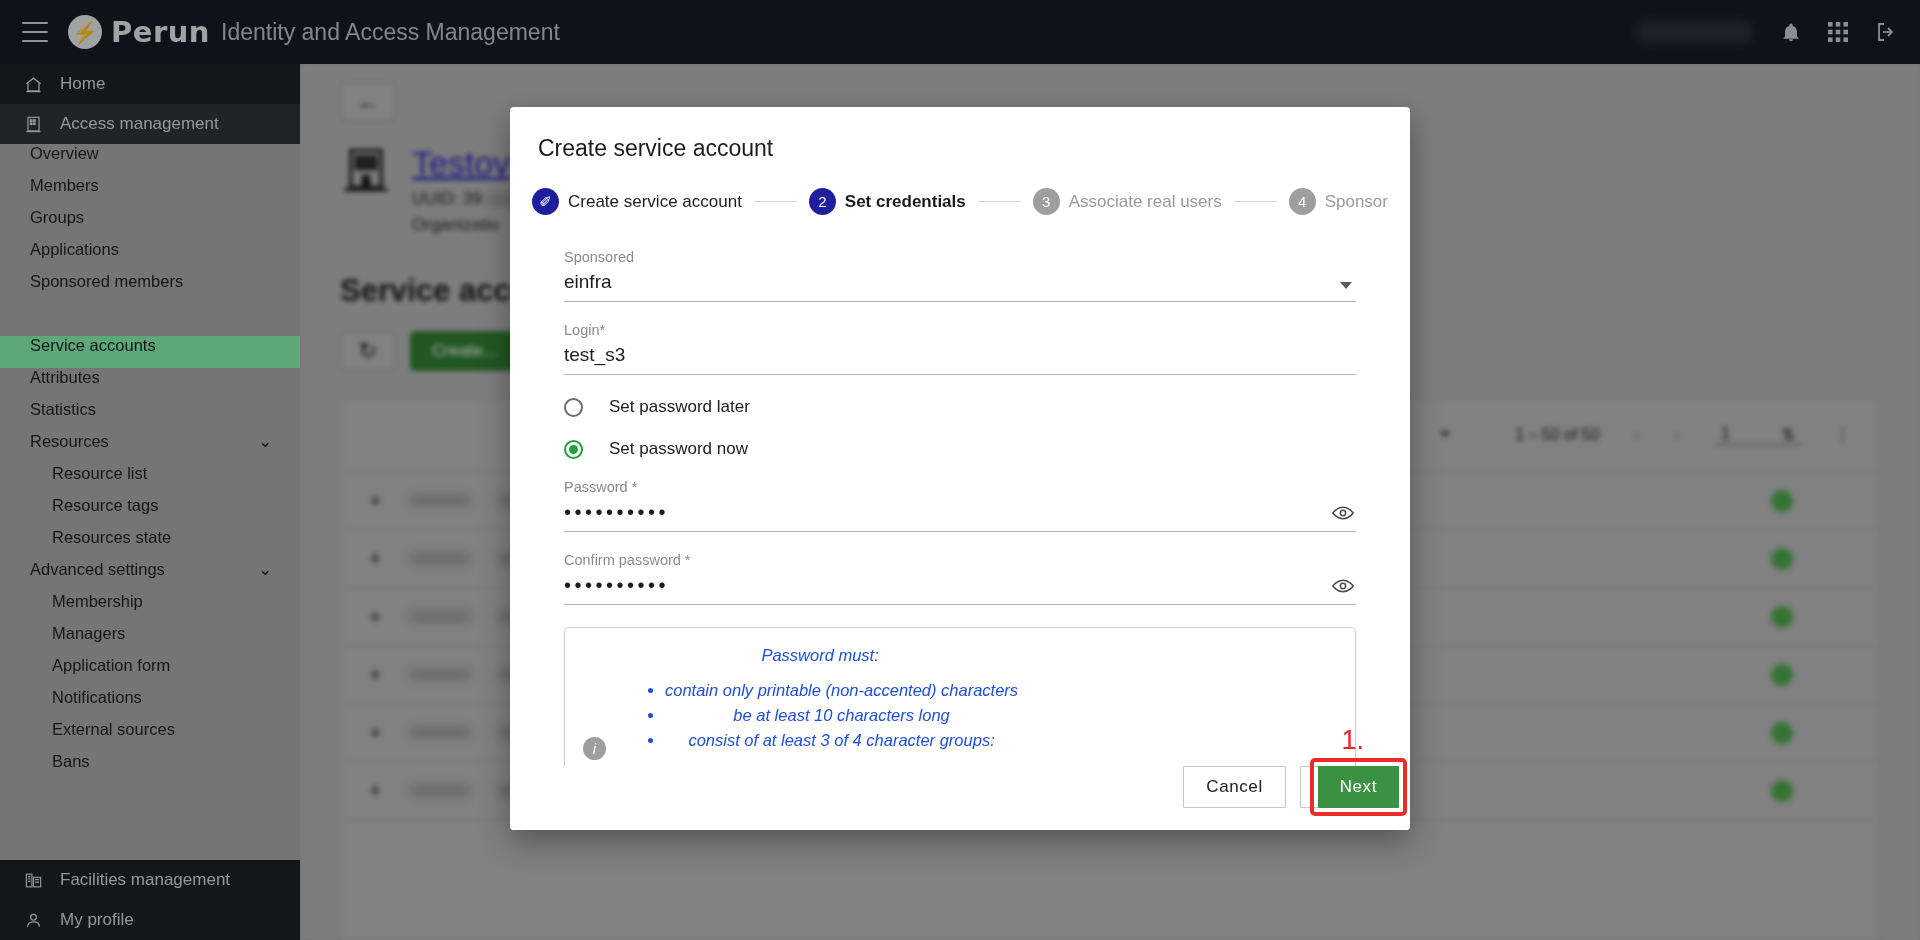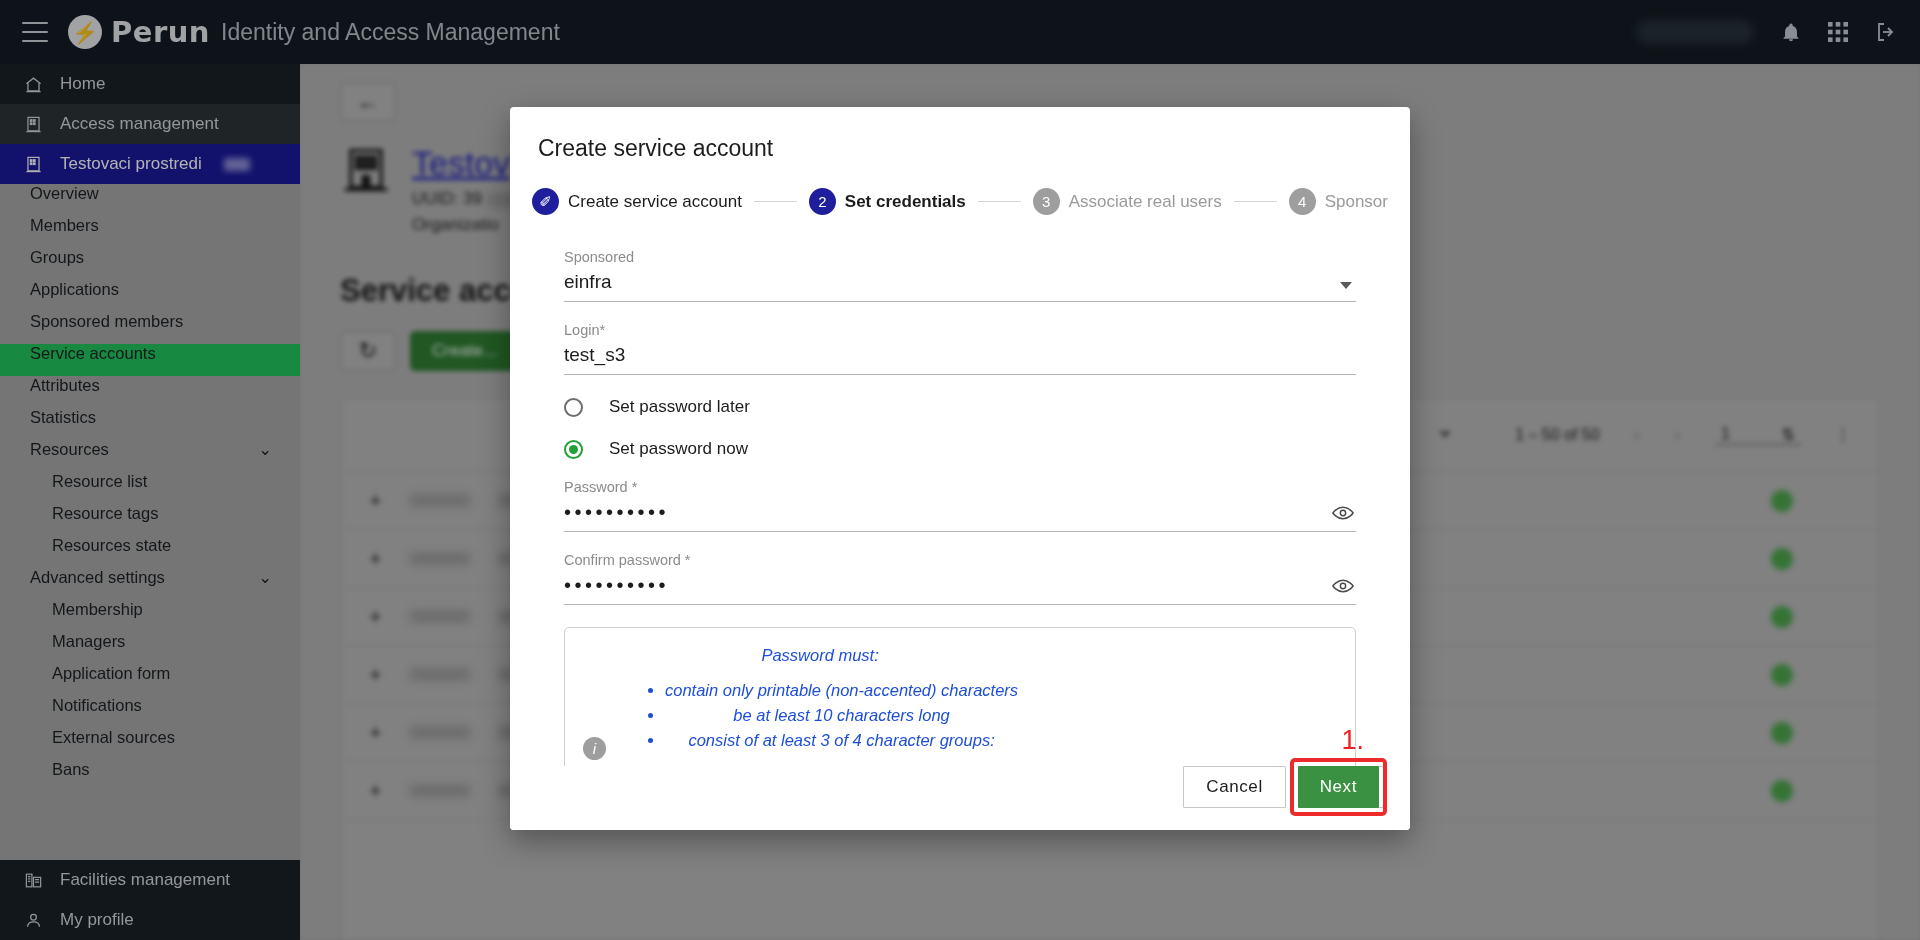--- a/index.html
+++ b/index.html
@@ -54,21 +54,21 @@
   .side-top-item.access { background: #2d3439; }
   .side-top-item.vo { background: #1a1a9c; color: #ffffff; }
   .side-ico { width: 22px; display: flex; justify-content: center; color: inherit; }
   .vo-blur { display: inline-block; width: 26px; height: 13px; background: #8e8ed8;
     filter: blur(3px); margin-left: 6px; border-radius: 2px; }
   .side-link {
     height: 32px; display: flex; align-items: flex-start;
     padding-left: 30px; font-size: 16.5px; color: #1d2226; cursor: pointer;
   }
   .side-link.sub { padding-left: 52px; }
-  .side-link.active { background: #22c55e; }
+  .side-link.active { background: #86efac; margin-top: 32px; }
   .side-link .chev { margin-left: auto; margin-right: 28px; color: #1d2226; }
   .side-bottom {
     position: absolute; left: 0; right: 0; bottom: 0; background: #1b2127;
   }
   .side-bottom .side-top-item { color: #d3d8dc; }
 
   
   .content {
     position: absolute; top: 64px; left: 300px; right: 0; bottom: 0;
     background: #b4b4b4; padding: 18px 40px; overflow: hidden;
@@ -186,21 +186,21 @@
     padding: 0 24px 22px 24px; background: #fff; position: relative; z-index: 2;
   }
   .btn {
     height: 42px; padding: 0 22px; border-radius: 1px; font-size: 17px;
     display: flex; align-items: center; justify-content: center; cursor: pointer;
     letter-spacing: .6px;
   }
   .btn.plain { background: #fff; border: 1px solid #c6c6c6; color: #1c1c1c; }
   .btn.primary { background: #3a9142; border: none; color: #fff; }
   .annot-box {
-    position: absolute; right: 23px; bottom: 14px;
+    position: absolute; right: 3px; bottom: 14px;
     border: 4px solid #ee2b2b; border-radius: 5px; padding: 4px;
   }
   .annot-num {
     position: absolute; right: 46px; bottom: 74px; color: #ee2222;
     font-size: 27px; font-weight: 400;
   }
 </style>
 </head>
 <body>
 
@@ -265,34 +265,20 @@
           <svg width="19" height="19" viewBox="0 0 24 24" fill="none" stroke="currentColor" stroke-width="1.5">
             <rect x="5" y="3" width="14" height="17"></rect>
               <path d="M3 21h18"></path>
             <rect x="8" y="6" width="2" height="2" fill="currentColor"></rect>
               <rect x="12" y="6" width="2" height="2" fill="currentColor"></rect>
             <rect x="8" y="10" width="2" height="2" fill="currentColor"></rect>
               <rect x="12" y="10" width="2" height="2" fill="currentColor"></rect>
           </svg>
         </span>
         <span>Access management</span>
-      </div>
-      <div class="side-top-item vo">
-        <span class="side-ico">
-          <svg width="19" height="19" viewBox="0 0 24 24" fill="none" stroke="currentColor" stroke-width="1.5">
-            <rect x="5" y="3" width="14" height="17"></rect>
-              <path d="M3 21h18"></path>
-            <rect x="8" y="6" width="2" height="2" fill="currentColor"></rect>
-              <rect x="12" y="6" width="2" height="2" fill="currentColor"></rect>
-            <rect x="8" y="10" width="2" height="2" fill="currentColor"></rect>
-              <rect x="12" y="10" width="2" height="2" fill="currentColor"></rect>
-          </svg>
-        </span>
-        <span>Testovaci prostredi</span>
-        <span class="vo-blur"></span>
       </div>
 
       <div id="nav-list">
           <div class="side-link">
             <span>Overview</span>
           </div>
           <div class="side-link">
             <span>Members</span>
           </div>
           <div class="side-link">

